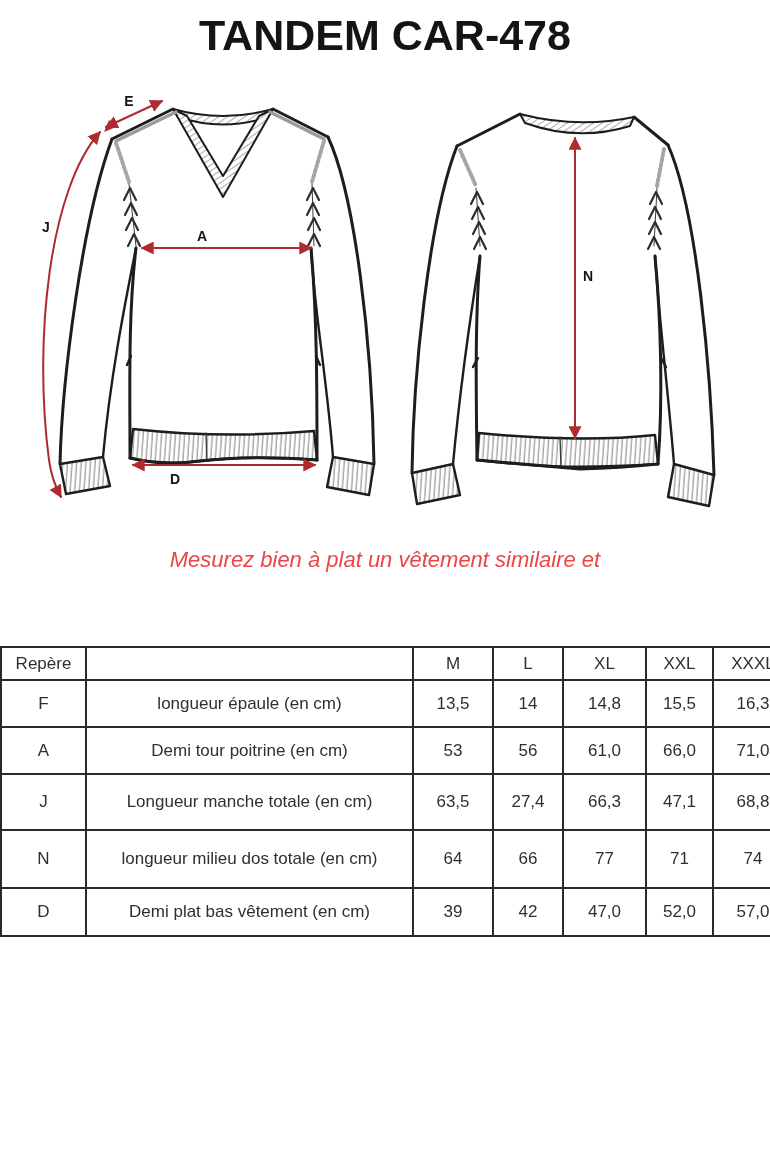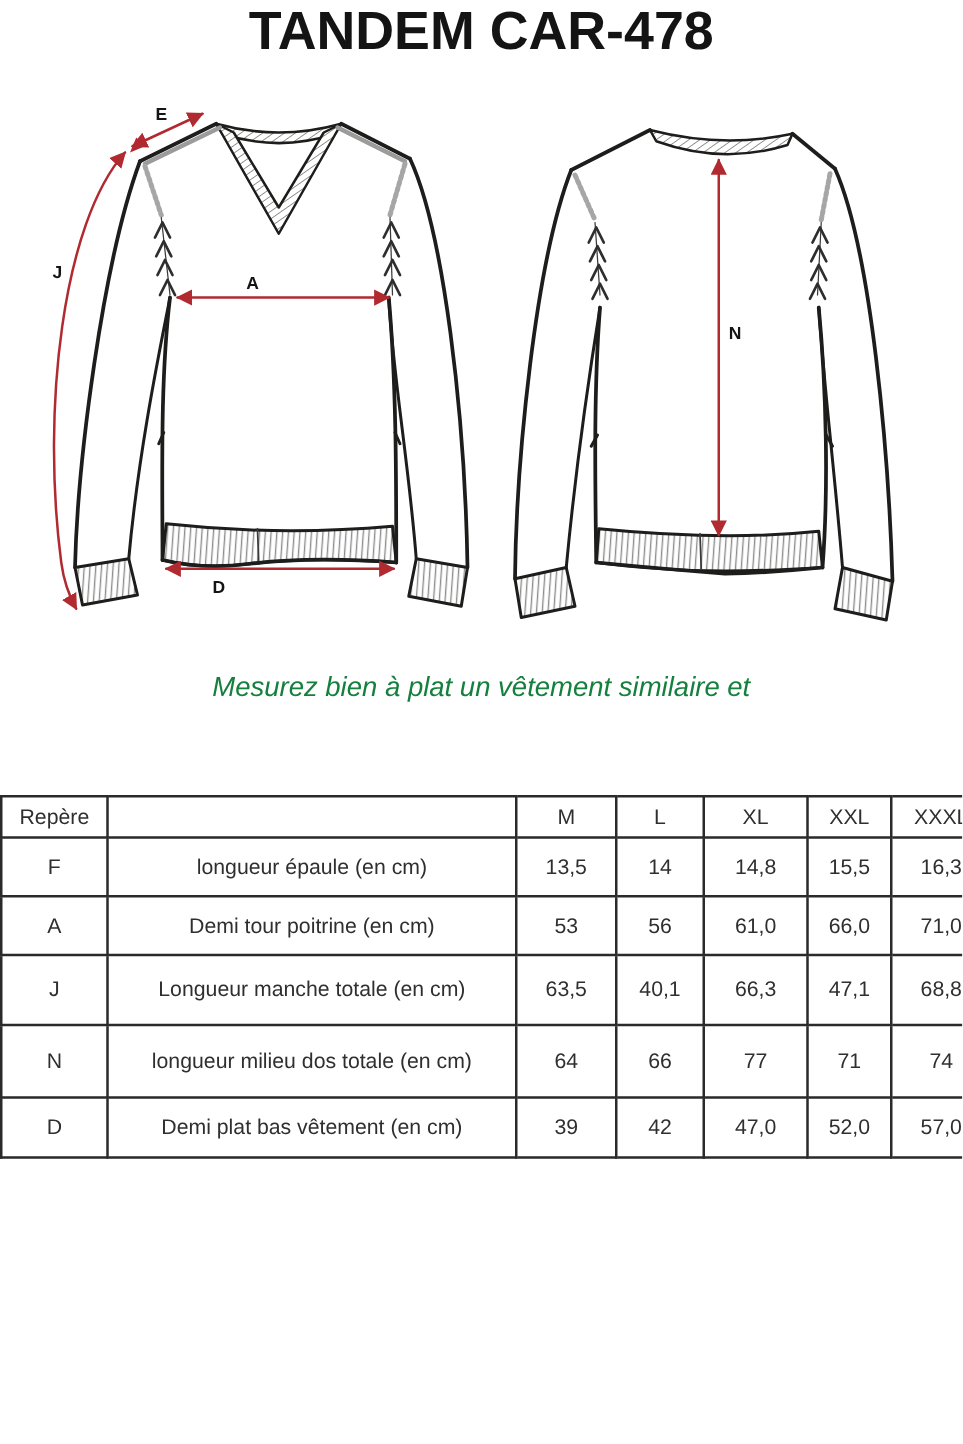--- a/index.html
+++ b/index.html
@@ -1,27 +1,27 @@
 <!DOCTYPE html>
 <html><head>
 <meta charset="utf-8">
 <style>
   html,body{margin:0;padding:0;background:#fff;}
   .page{
     position:relative;width:770px;height:945px;background:#ffffff;
-    font-family:"Liberation Sans", sans-serif;overflow:hidden;color:#1c1c1c;
+    font-family:"Liberation Sans", sans-serif;overflow:hidden;color:#1c1c1c;margin-top:10px;
   }
   .title{
     position:absolute;top:0;left:0;width:770px;margin:0;padding-top:1px;
     text-align:center;font-size:43px;font-weight:bold;letter-spacing:0px;color:#141414;
   }
   .diagram{position:absolute;top:70px;left:0;}
   .instruction{
     position:absolute;top:534px;left:0;width:770px;margin:0;
-    text-align:center;font-style:italic;font-size:22px;line-height:32px;color:#15803d;
+    text-align:center;font-style:italic;font-size:22px;line-height:32px;color:#ef4444;
   }
   .tablewrap{position:absolute;top:636px;left:0;width:770px;height:298px;overflow:hidden;}
   table.sizes{border-collapse:collapse;table-layout:fixed;width:792px;}
   table.sizes td{
     border:2px solid #2a2a2a;text-align:center;vertical-align:middle;
     font-size:17px;color:#2f2f2f;padding:0 2px;overflow:hidden;white-space:nowrap;
   }
   tr.hrow{height:33px;}
   tr.r0{height:47px;} tr.r1{height:47px;} tr.r2{height:56px;} tr.r3{height:58px;} tr.r4{height:48px;}
   svg text.mlabel{font-family:"Liberation Sans",sans-serif;font-size:14px;font-weight:bold;fill:#141414;}
@@ -203,21 +203,21 @@
           <td>53</td>
           <td>56</td>
           <td>61,0</td>
           <td>66,0</td>
           <td>71,0</td>
         </tr>
         <tr class="r2">
           <td>J</td>
           <td>Longueur manche totale (en cm)</td>
           <td>63,5</td>
-          <td>40,1</td>
+          <td>27,4</td>
           <td>66,3</td>
           <td>47,1</td>
           <td>68,8</td>
         </tr>
         <tr class="r3">
           <td>N</td>
           <td>longueur milieu dos totale (en cm)</td>
           <td>64</td>
           <td>66</td>
           <td>77</td>

